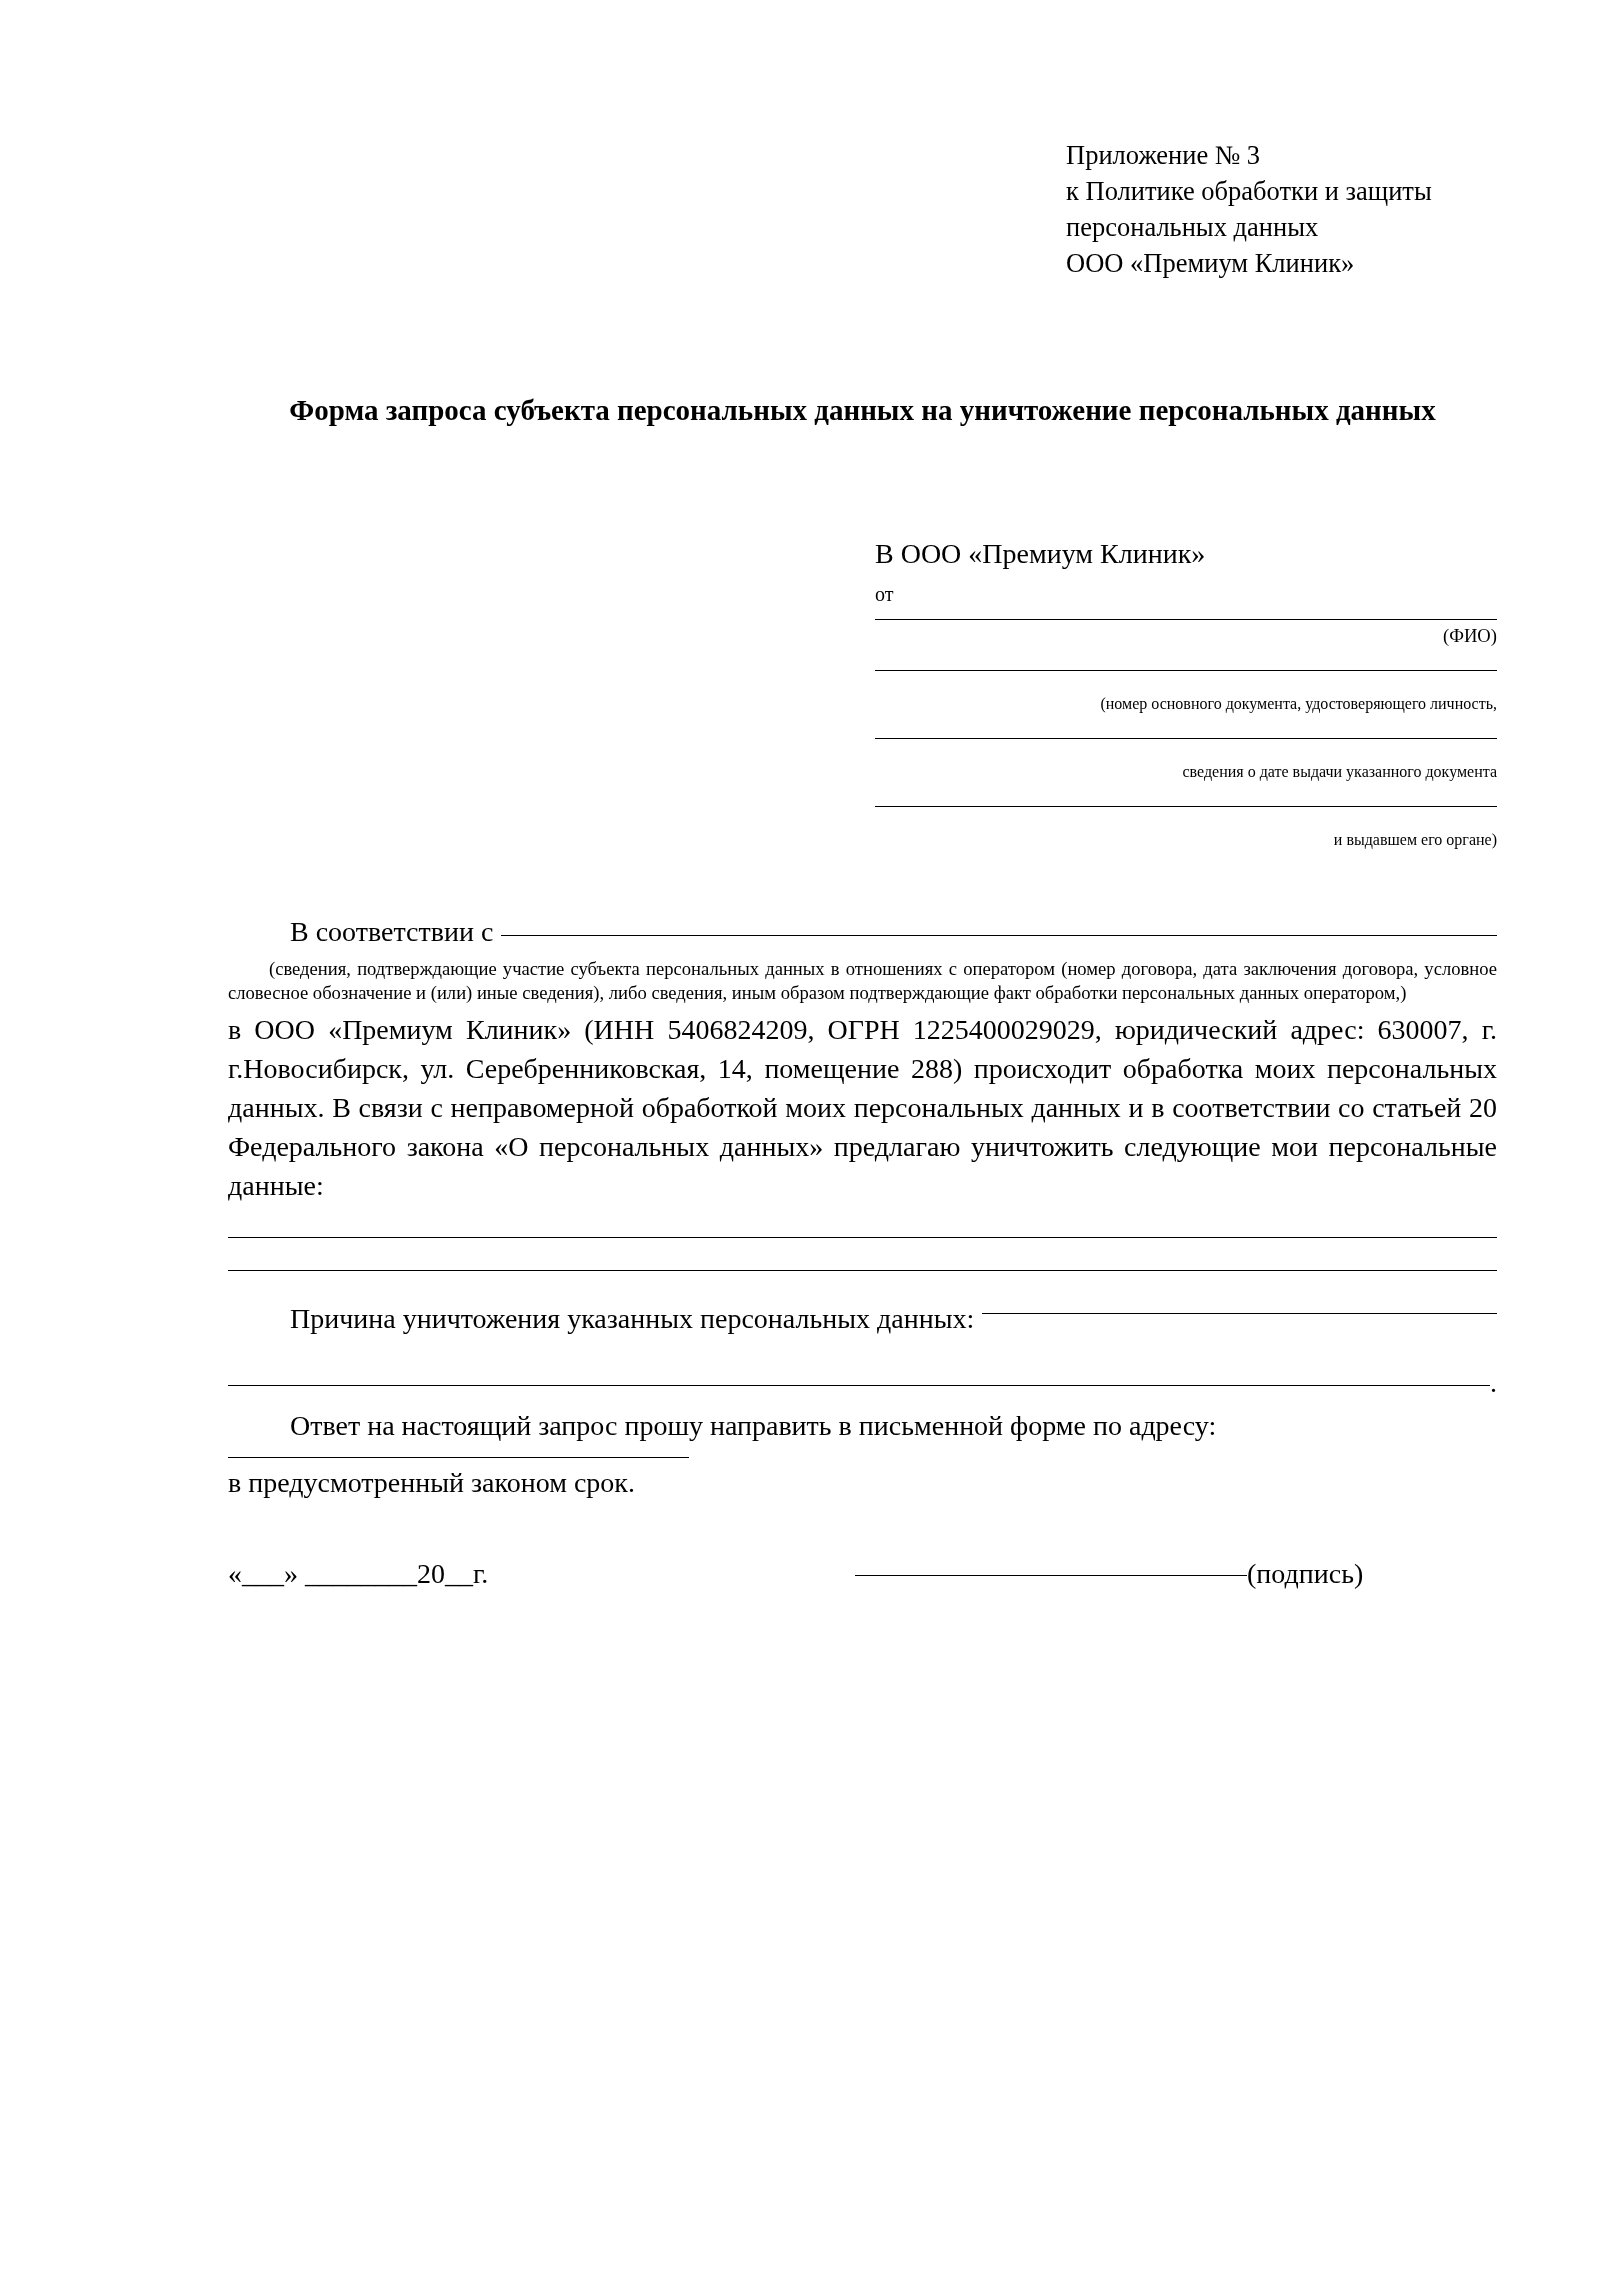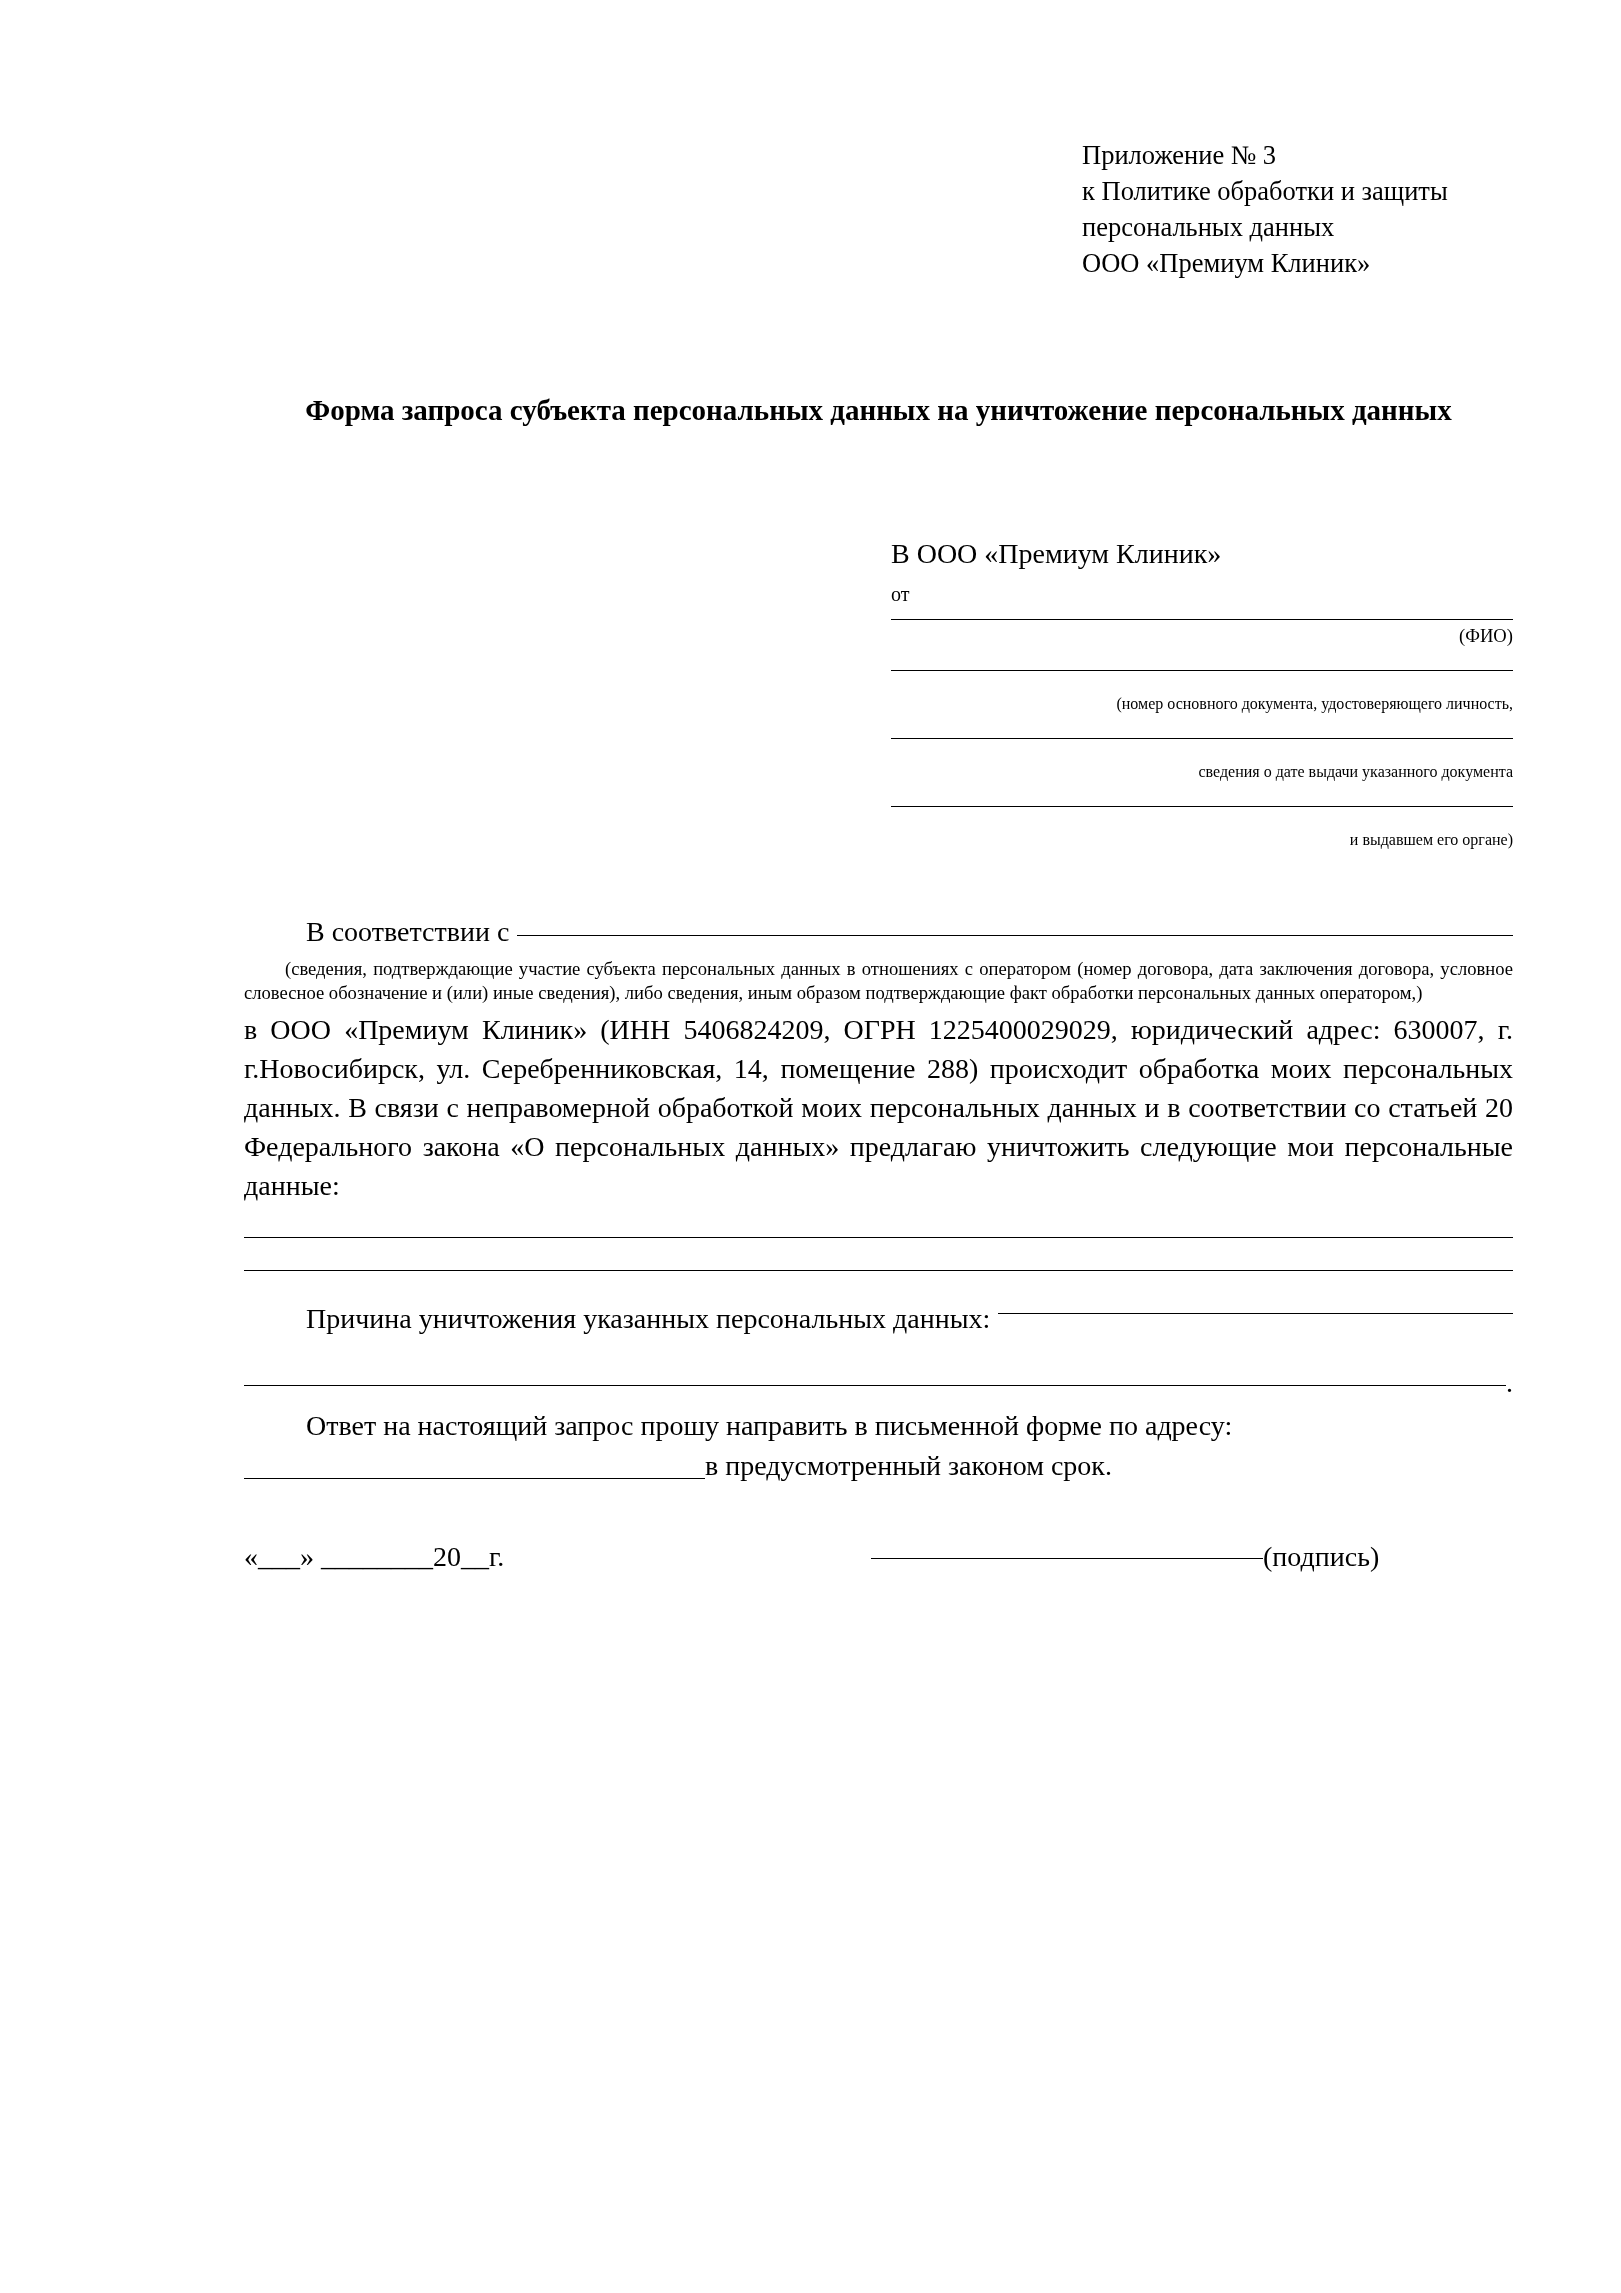--- a/index.html
+++ b/index.html
@@ -12,21 +12,21 @@
     height: 2294px;
     position: relative;
     background: #ffffff;
     font-family: "Liberation Serif", "DejaVu Serif", serif;
     color: #000000;
     box-sizing: border-box;
     overflow: hidden;
   }
   .content {
     position: absolute;
-    left: 244px;
+    left: 228px;
     top: 0;
     width: 1269px;
   }
 
   
   .appendix {
     margin-top: 137px;
     margin-left: 838px;
     font-size: 26.5px;
     line-height: 36px;
@@ -138,23 +138,24 @@
   .line-with-dot .fill-rule { margin-left: 0; }
 
   .answer-para {
     margin-top: 3.9px;
     font-size: 28px;
     line-height: 39px;
     text-align: justify;
   }
   .addr-row {
     display: flex;
-    align-items: flex-end;
-    margin-top: 2px;
-    font-size: 28px;
+    align-items: flex-start;
+    margin-top: 18px;
+    font-size: 28px;
+    flex-direction: column;
   }
   .addr-rule {
     width: 461px;
     border-bottom: 1.6px solid #000;
     height: 0;
     position: relative;
     top: -5.9px;
   }
 
   .sign-row {

